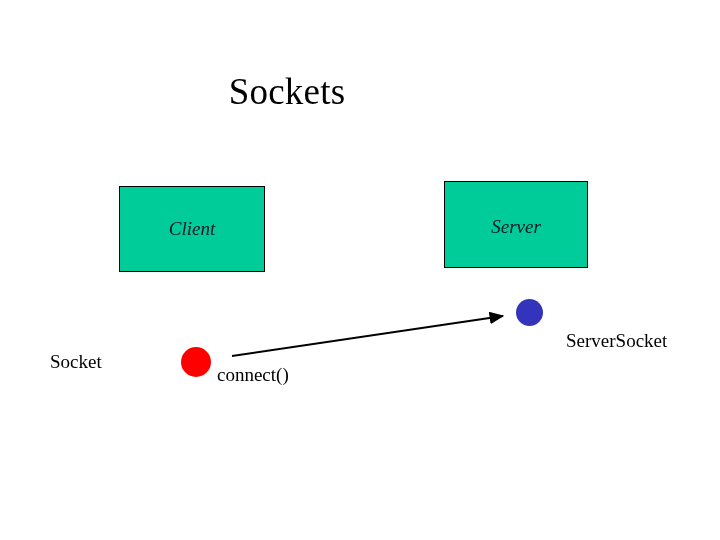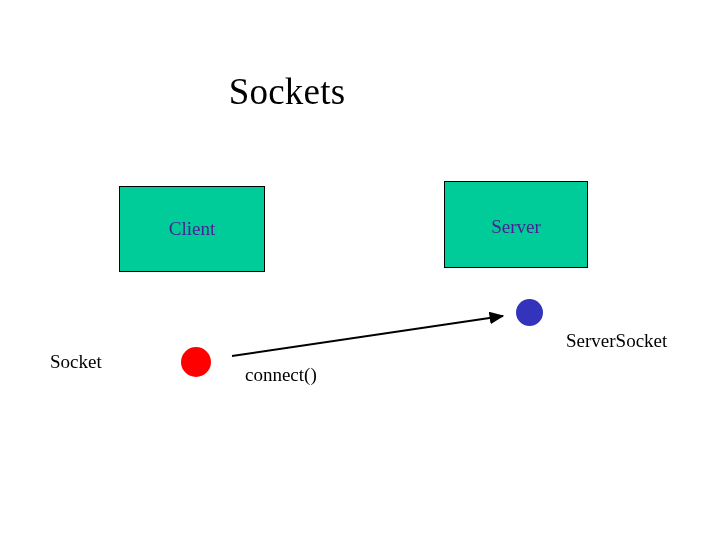--- a/index.html
+++ b/index.html
@@ -38,22 +38,23 @@
   .node-box {
     box-sizing: border-box;
     border: 1px solid #000000;
     display: flex;
     align-items: center;
     justify-content: center;
   }
   .node-box-label {
     font-size: 19px;
     line-height: 22px;
-    color: #4c1d95;
+    color: #0f172a;
     white-space: nowrap;
+    font-style: italic;
   }
   #client-box {
     left: 119px;
     top: 186px;
     width: 146px;
     height: 86px;
   }
   #server-box {
     left: 444px;
     top: 181px;
@@ -80,21 +81,21 @@
 
   
   .plain-label {
     font-size: 19px;
     line-height: 22px;
     color: #000000;
     white-space: nowrap;
   }
   #serversocket-label { left: 566px; top: 301px; margin-top: 29px; }
   #socket-label       { left: 50px;  top: 351px; }
-  #connect-label      { left: 217px; top: 364px; margin-left: 28px; }
+  #connect-label      { left: 217px; top: 364px; }
 
   
   #connect-arrow {
     left: 0;
     top: 0;
     width: 720px;
     height: 540px;
     pointer-events: none;
   }
 </style>

